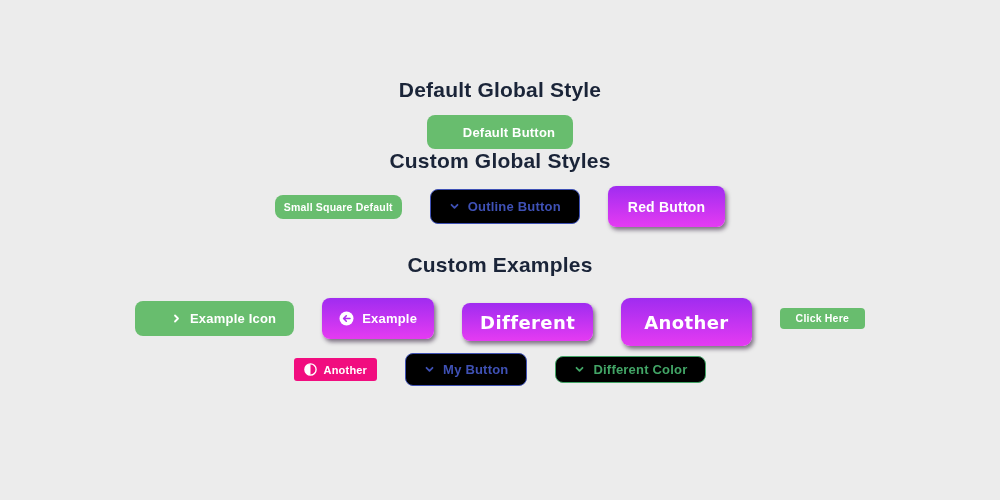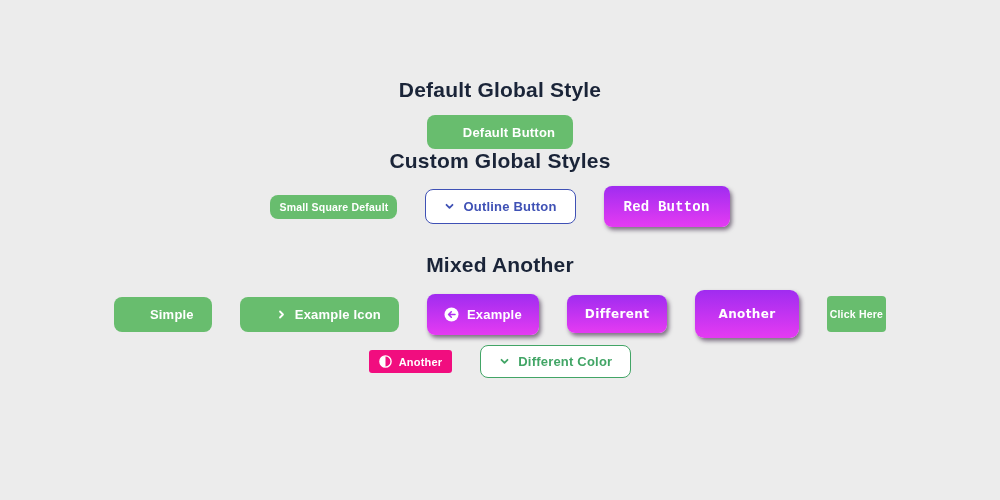--- a/index.html
+++ b/index.html
@@ -27,44 +27,44 @@
     display: inline-flex; align-items: center; justify-content: center; gap: 8px;
     border: none; border-radius: 8px; cursor: pointer;
     font-family: "Liberation Sans", sans-serif;
     font-size: 13px; font-weight: 600; letter-spacing: .2px;
     color: #fff; padding: 0 18px; height: 35px; white-space: nowrap;
   }
   .green { background: var(--green, #68bd6e); padding-left: 36px; }
   .sm-square { height: 24px; border-radius: 8px; font-size: 10.5px; padding: 0 9px; font-weight: 600; }
   .b-default { height: 34px; }
   .outline {
-    background: #ffffff;
+    background: #000000;
     border: 1px solid var(--indigo, #3f51b5);
     color: var(--indigo, #3f51b5);
     height: 35px;
   }
   .outline-green {
     border-color: var(--outline-green, #42a566);
     color: var(--outline-green, #42a566);
-    height: 33px;
+    height: 27px;
   }
   .b-mybutton { height: 33px; }
   .gradient {
     background: linear-gradient(180deg, var(--purple-gradient-top, #a02cf0), var(--purple-gradient-bottom, #e53bf2));
     box-shadow: 2px 3px 4px rgba(35, 15, 45, 0.55);
   }
-  .b-red { height: 41px; font-size: 14px; padding: 4px 20px; font-family: Liberation Mono, monospace; }
+  .b-red { height: 41px; font-size: 14px; padding: 4px 20px; }
   .b-example { height: 41px; padding: 8px 17px; }
   .fancy {
     font-family: "DejaVu Sans", sans-serif;
-    font-weight: 800; letter-spacing: .4px; font-size: 12px;
+    font-weight: 800; letter-spacing: .4px; font-size: 18px; margin-top: 8px;
   }
   .b-different { height: 38px; }
   .b-another-lg { height: 48px; padding: 0 23px; border-radius: 9px; }
-  .b-clickhere { height: 36px; border-radius: 4px; font-size: 10.5px; padding: 0 3px; }
+  .b-clickhere { height: 21px; border-radius: 4px; font-size: 10.5px; padding: 0 16px; }
   .b-another-pink { background: var(--pink, #f10d7f); height: 23px; border-radius: 3px; font-size: 11px; padding: 0 10px; gap: 7px; }
   .icon { flex: 0 0 auto; display: block; }
 </style>
 </head>
 <body>
 
 <main class="page">
 
   <section id="section-default">
     <h2>Default Global Style</h2>
@@ -81,23 +81,22 @@
         <svg class="icon" width="11" height="11" viewBox="0 0 11 11">
           <path d="M2.5 3.8 L5.5 6.8 L8.5 3.8" fill="none" stroke="currentColor" stroke-width="1.8" stroke-linecap="round" stroke-linejoin="round"></path>
         </svg>
         <span>Outline Button</span>
       </button>
       <button class="btn gradient b-red">Red Button</button>
     </div>
   </section>
 
   <section id="section-mixed">
-    <h2>Mixed Another</h2>
+    <h2>Custom Examples</h2>
     <div class="row row1">
-      <button class="btn green">Simple</button>
       <button class="btn green">
         <svg class="icon" width="11" height="11" viewBox="0 0 11 11">
           <path d="M4 2.5 L7 5.5 L4 8.5" fill="none" stroke="currentColor" stroke-width="1.8" stroke-linecap="round" stroke-linejoin="round"></path>
         </svg>
         <span>Example Icon</span>
       </button>
       <button class="btn gradient b-example">
         <svg class="icon" width="15" height="15" viewBox="0 0 15 15">
           <circle cx="7.5" cy="7.5" r="7" fill="#ffffff"></circle>
           <path d="M11 7.5 H4.8 M7.3 4.8 L4.6 7.5 L7.3 10.2" fill="none" stroke="#b02ff1" stroke-width="1.6" stroke-linecap="round" stroke-linejoin="round"></path>
@@ -109,20 +108,26 @@
       <button class="btn green b-clickhere">Click Here</button>
     </div>
     <div class="row row2">
       <button class="btn b-another-pink">
         <svg class="icon" width="13" height="13" viewBox="0 0 13 13">
           <circle cx="6.5" cy="6.5" r="5.6" fill="none" stroke="#ffffff" stroke-width="1.4"></circle>
           <path d="M6.5 0.9 a5.6 5.6 0 0 0 0 11.2 z" fill="#ffffff"></path>
         </svg>
         <span>Another</span>
       </button>
+      <button class="btn outline b-mybutton">
+        <svg class="icon" width="11" height="11" viewBox="0 0 11 11">
+          <path d="M2.5 3.8 L5.5 6.8 L8.5 3.8" fill="none" stroke="currentColor" stroke-width="1.8" stroke-linecap="round" stroke-linejoin="round"></path>
+        </svg>
+        <span>My Button</span>
+      </button>
       <button class="btn outline outline-green">
         <svg class="icon" width="11" height="11" viewBox="0 0 11 11">
           <path d="M2.5 3.8 L5.5 6.8 L8.5 3.8" fill="none" stroke="currentColor" stroke-width="1.8" stroke-linecap="round" stroke-linejoin="round"></path>
         </svg>
         <span>Different Color</span>
       </button>
     </div>
   </section>
 
 </main>

